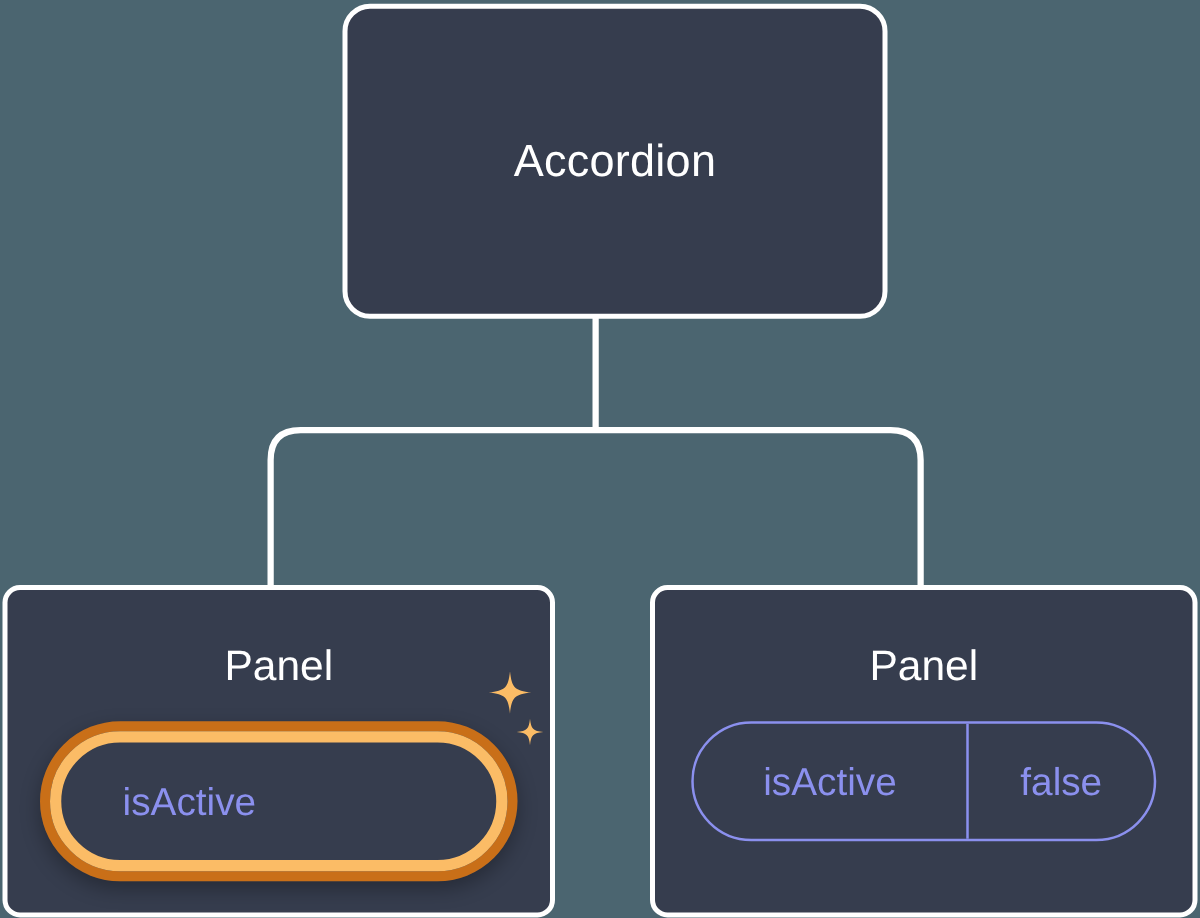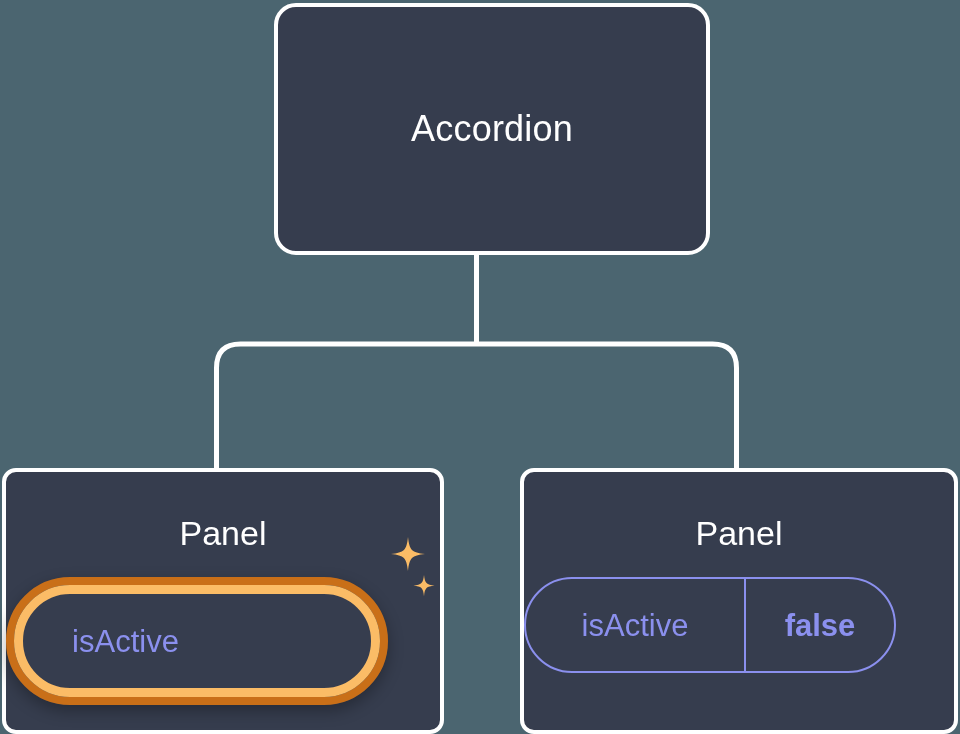--- a/index.html
+++ b/index.html
@@ -80,20 +80,21 @@
     line-height: 1;
   }
 
   
   .pill-wrap {
     position: absolute;
     left: 0;
     right: 0;
     top: 105px;
     display: flex;
+    justify-content: center;
   }
 
   .pill {
     position: relative;
     display: flex;
     align-items: stretch;
     height: 96px;
     border-radius: 999px;
     box-sizing: border-box;
     background: #363d4e;
@@ -103,21 +104,21 @@
   .pill-plain {
     border: 2px solid #8b90ee;
     width: 372px;
   }
   .pill-plain .pill-key,
   .pill-plain .pill-val {
     color: #8b90ee;
     font-size: 31px;
   }
   .pill-plain .pill-key { flex: 0 0 218px; }
-  .pill-plain .pill-val { flex: 1 1 auto; border-left: 2px solid #8b90ee; font-weight: bold; }
+  .pill-plain .pill-val { flex: 1 1 auto; border-left: 2px solid #8b90ee; }
 
   
   .pill-highlight-outer {
     position: relative;
     width: 382px;
     height: 128px;
     border-radius: 999px;
     border: 8px solid #c96f18;
     box-sizing: border-box;
     box-shadow: 0 6px 16px rgba(0,0,0,0.30);

